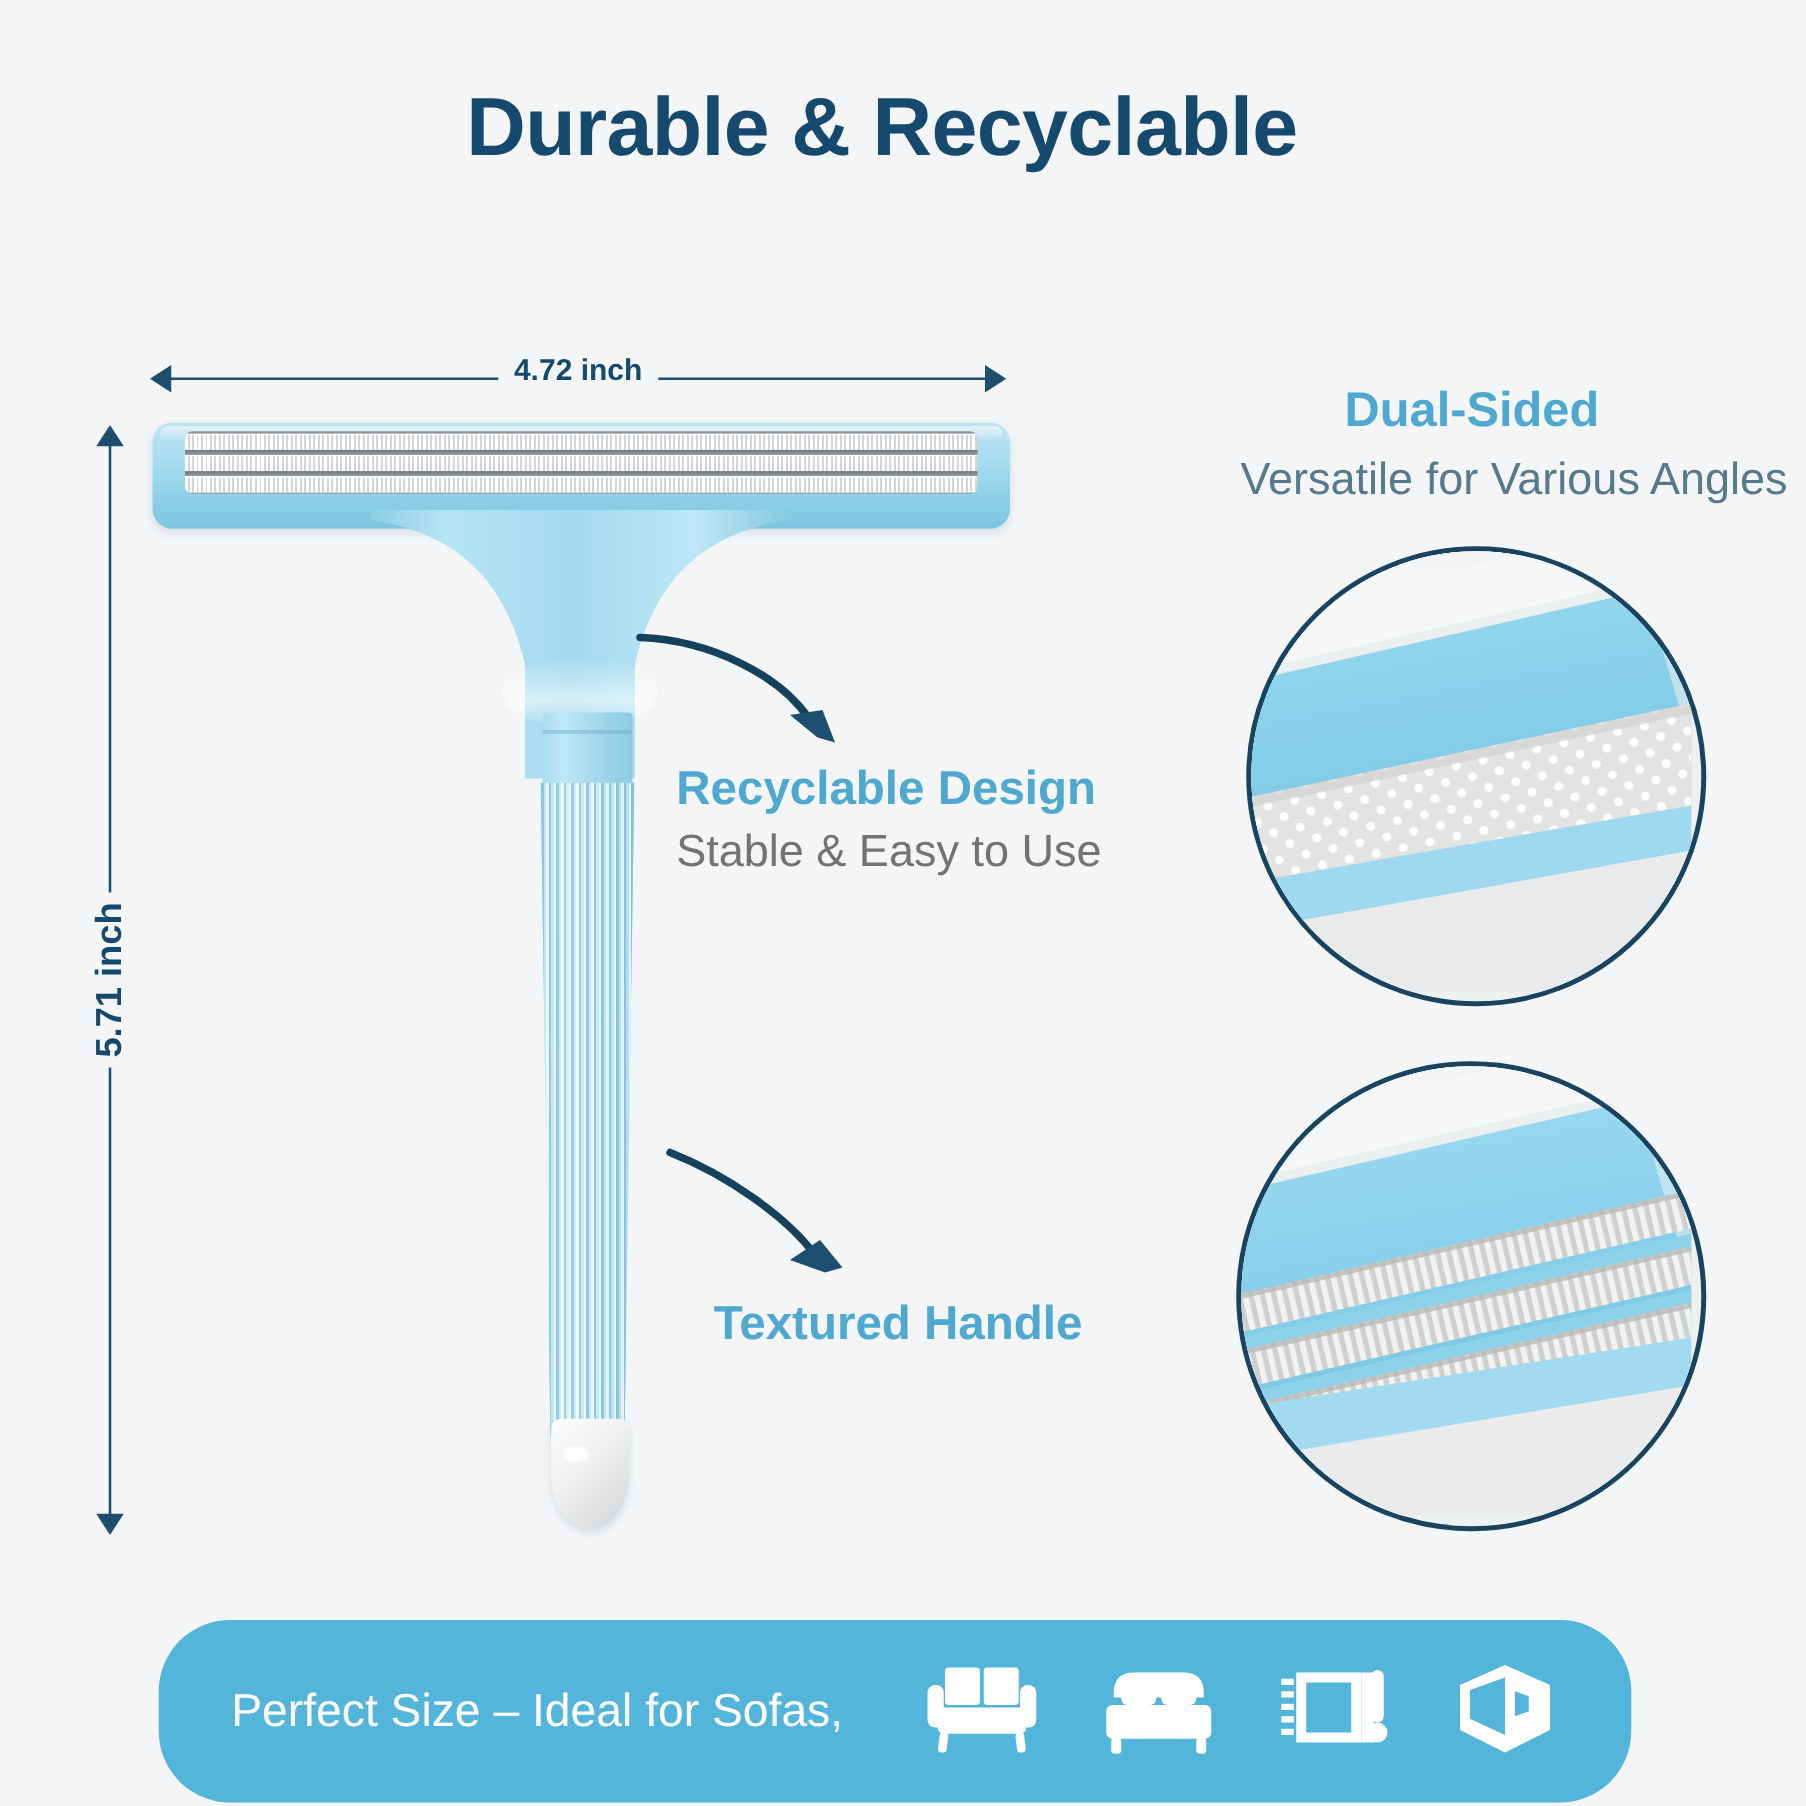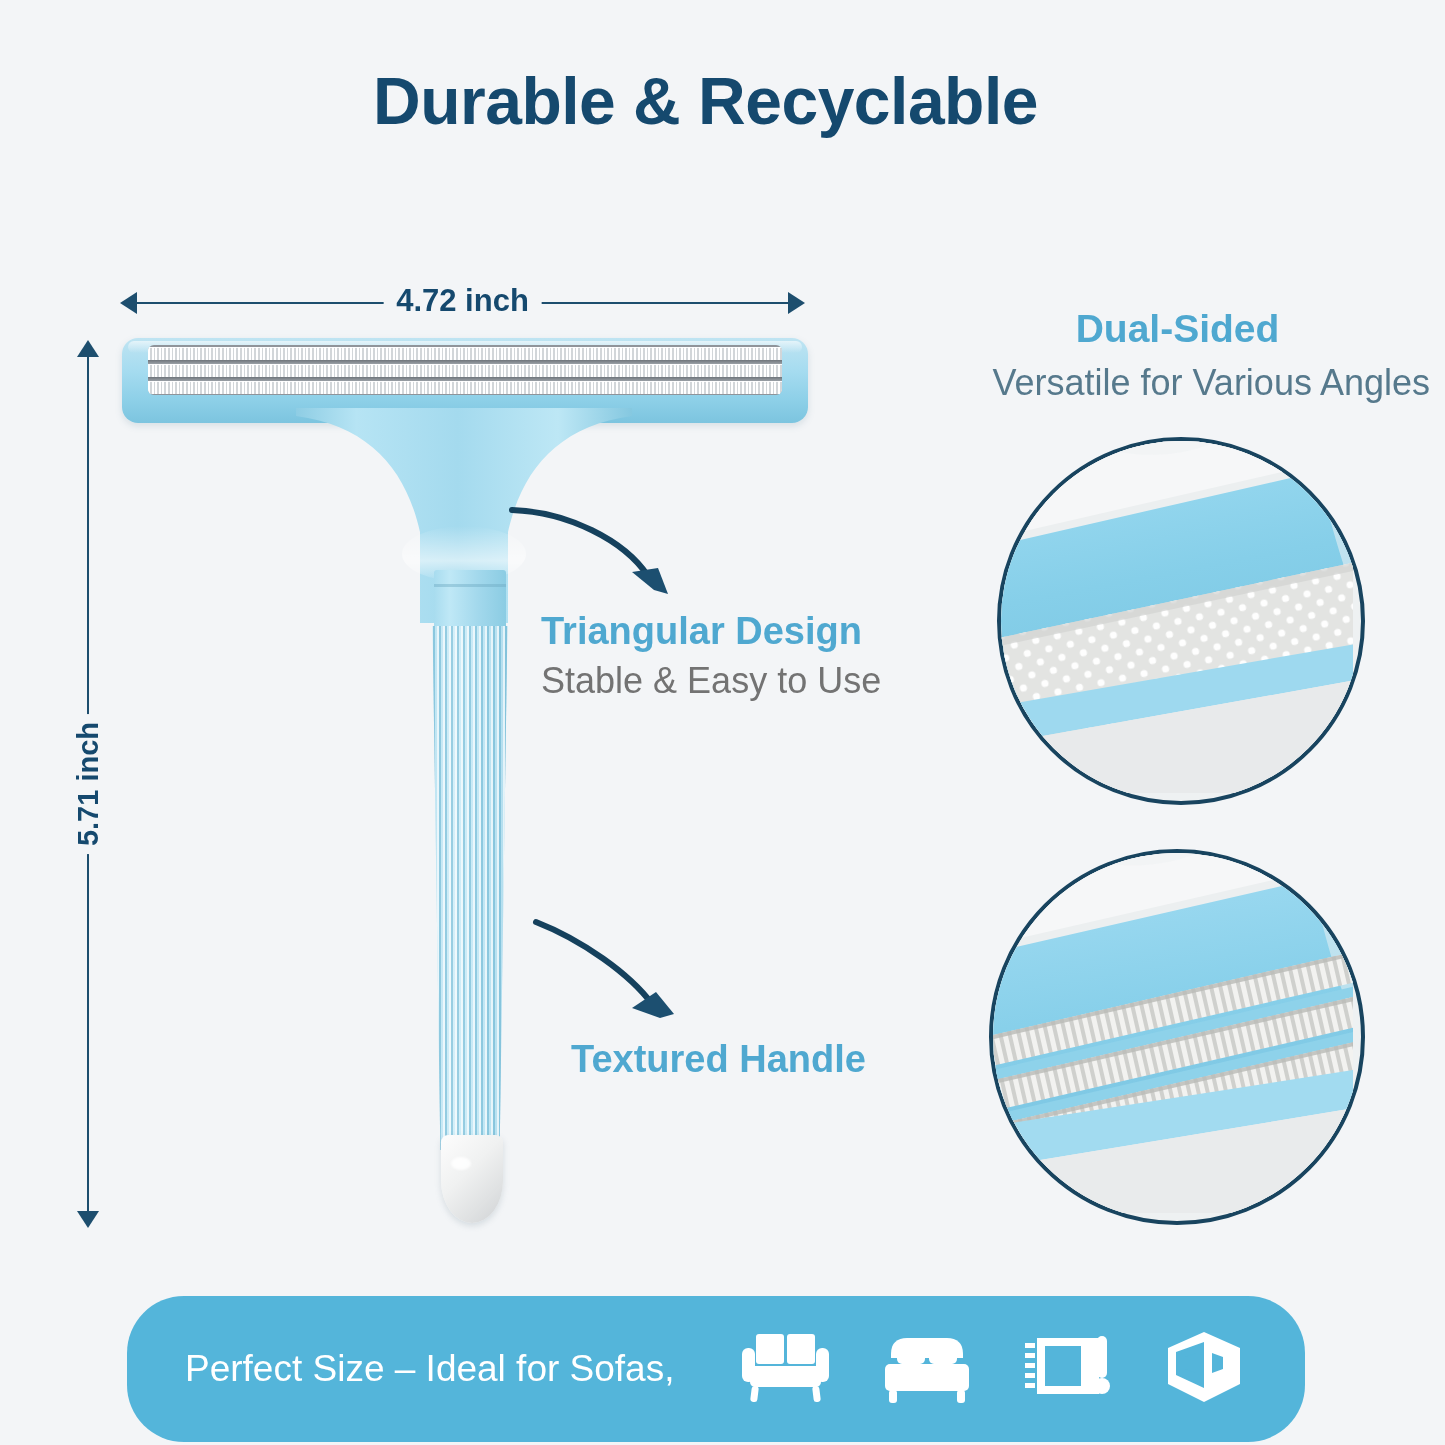--- a/index.html
+++ b/index.html
@@ -63,21 +63,21 @@
   .dim-h .head-r { right: 0; border-left: 17px solid #1d4e6e; }
   .dim-h .label {
     position: absolute;
     left: 50%;
     top: -4px;
     transform: translateX(-50%);
     background: #f3f5f7;
     padding: 0 13px;
     color: #15496e;
     font-weight: bold;
-    font-size: 31px;
+    font-size: 24px;
     white-space: nowrap;
   }
 
   
   .dim-v {
     position: absolute;
     left: 72px;
     top: 340px;
     width: 32px;
     height: 888px;
@@ -380,21 +380,21 @@
   </div>
 
   <div class="arrow a2">
     <svg width="160" height="122" viewBox="0 0 160 122" aria-hidden="true">
       <path d="M8,10 C54,28 102,62 124,92" fill="none" stroke="#15415d" stroke-width="6" stroke-linecap="round"></path>
       <path d="M132,106 L104,96 L128,80 L146,102 Z" fill="#1c4f70"></path>
     </svg>
   </div>
 
   <div class="callout c1">
-    <div class="hl">Triangular Design</div>
+    <div class="hl">Recyclable Design</div>
     <div class="sub">Stable &amp; Easy to Use</div>
   </div>
 
   <div class="callout c2">
     <div class="hl">Textured Handle</div>
   </div>
 
   <div class="right-head">
     <div class="hl">Dual-Sided</div>
     <div class="sub">Versatile for Various Angles</div>

